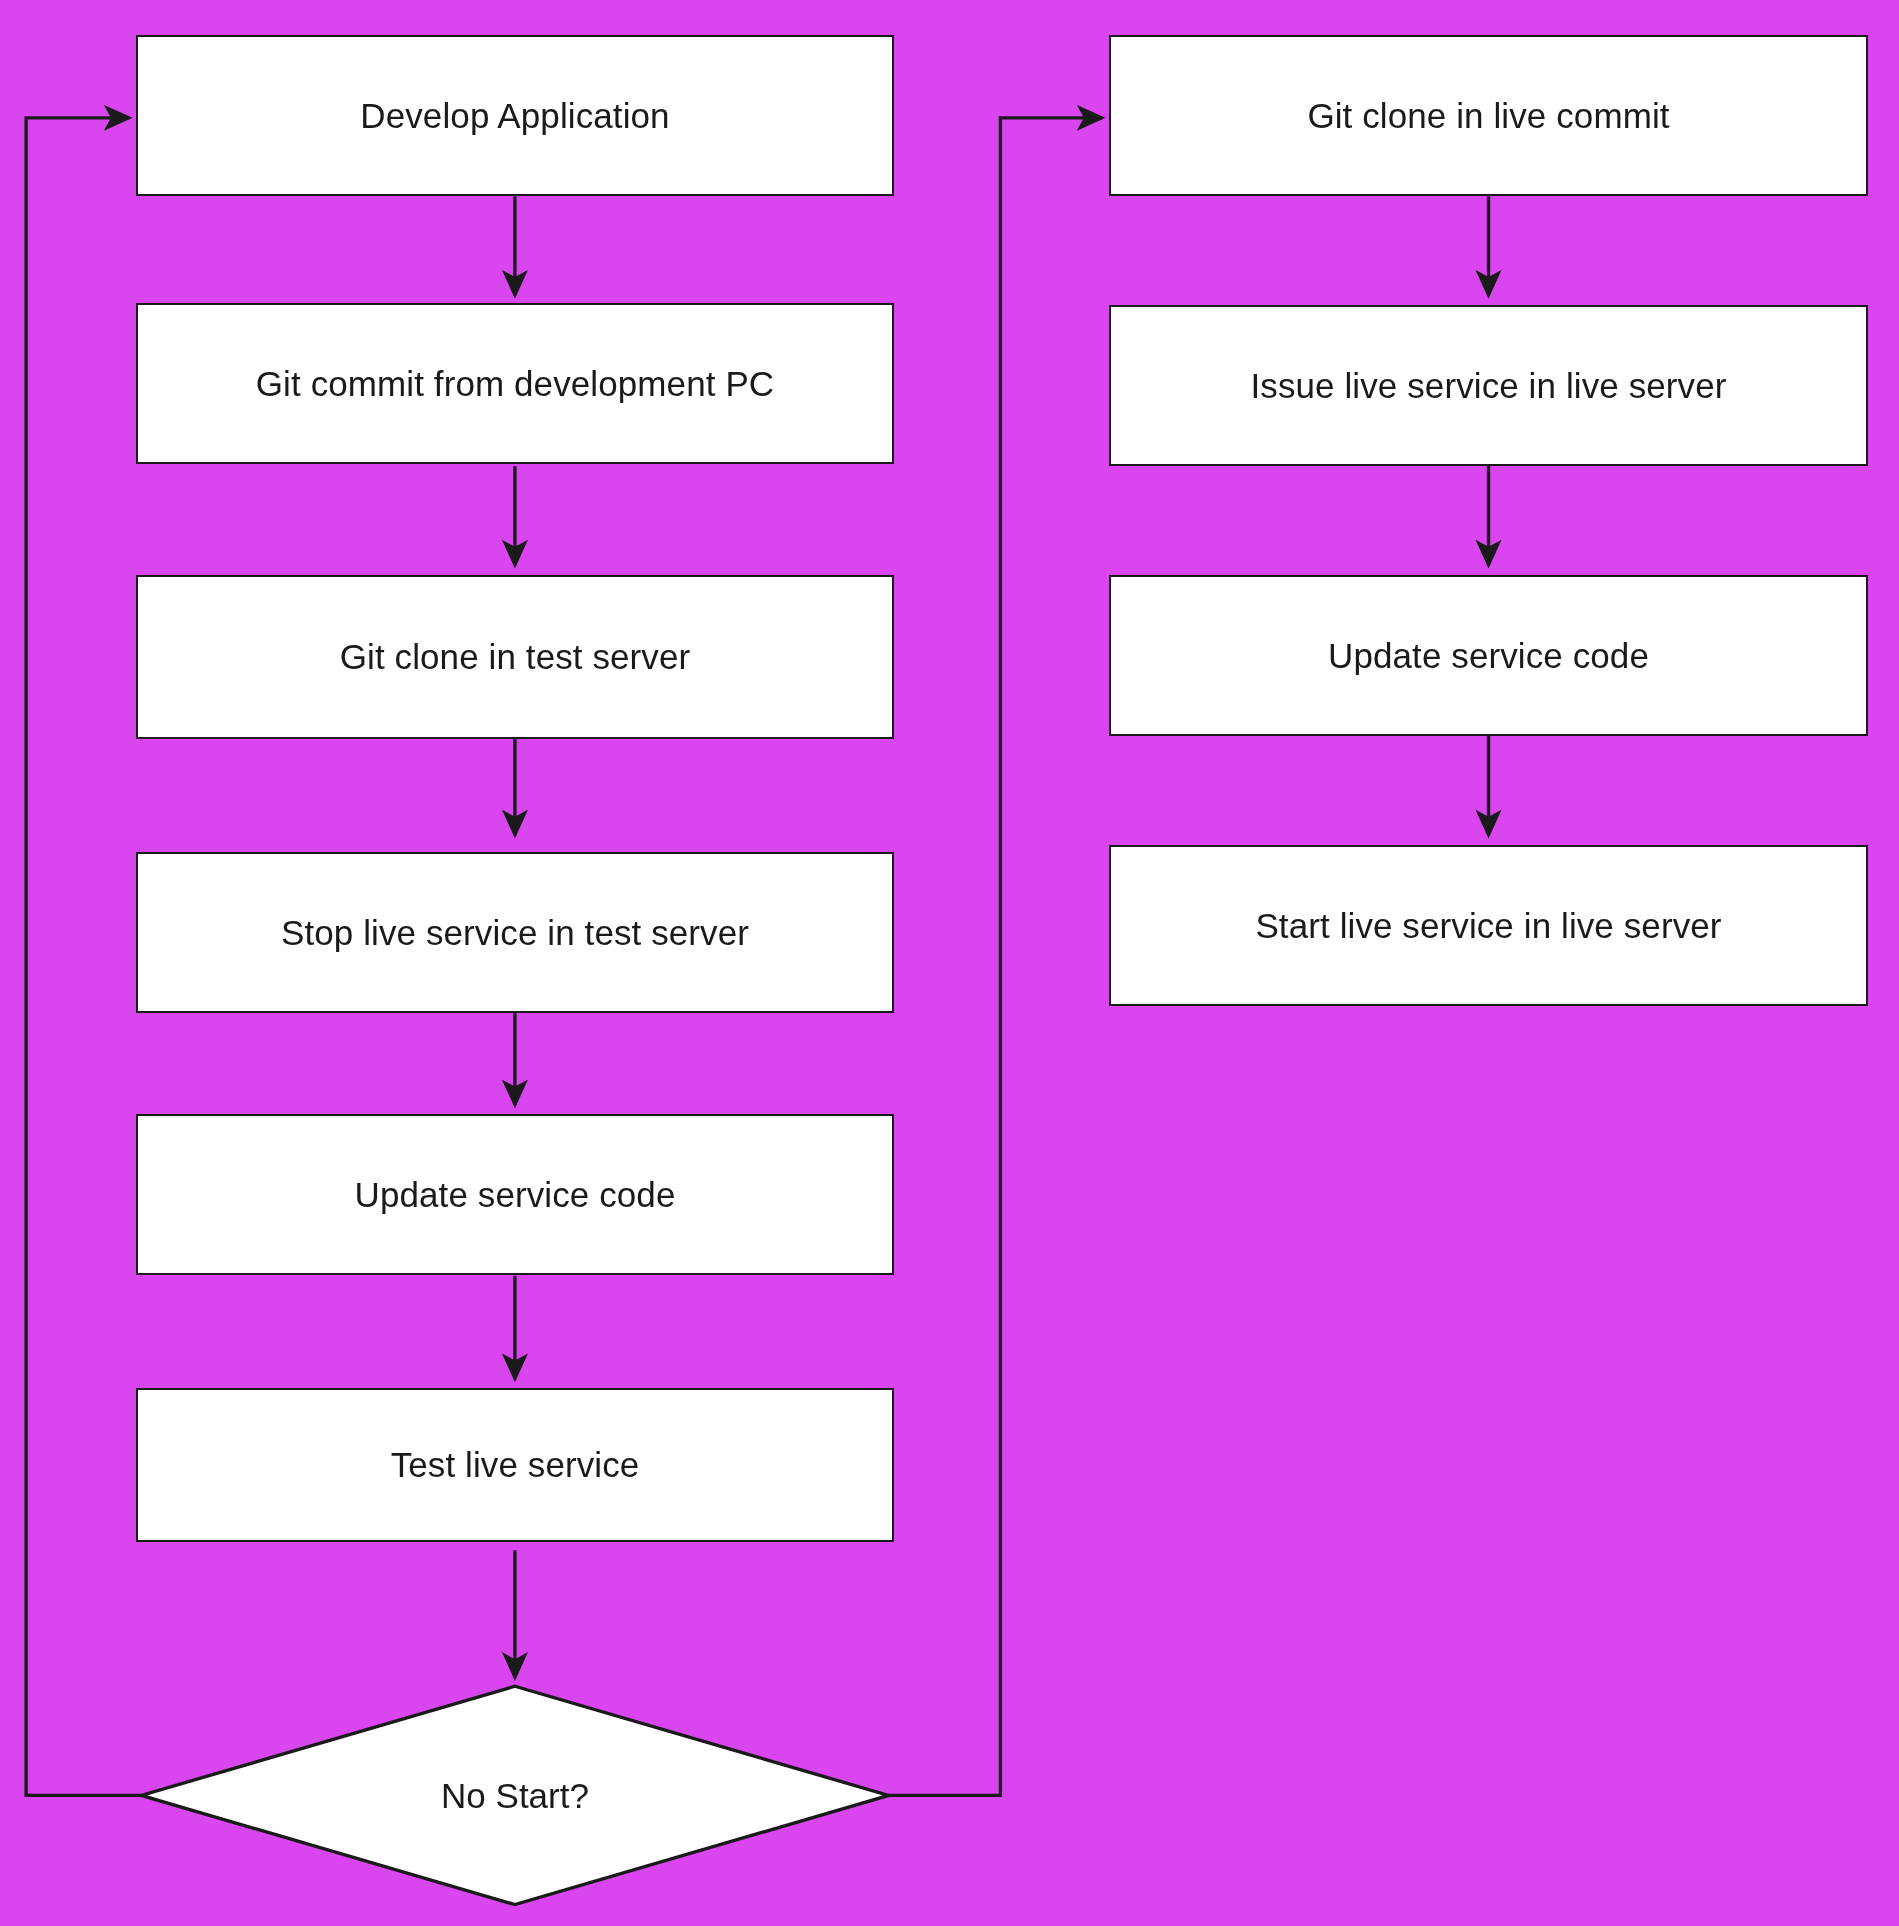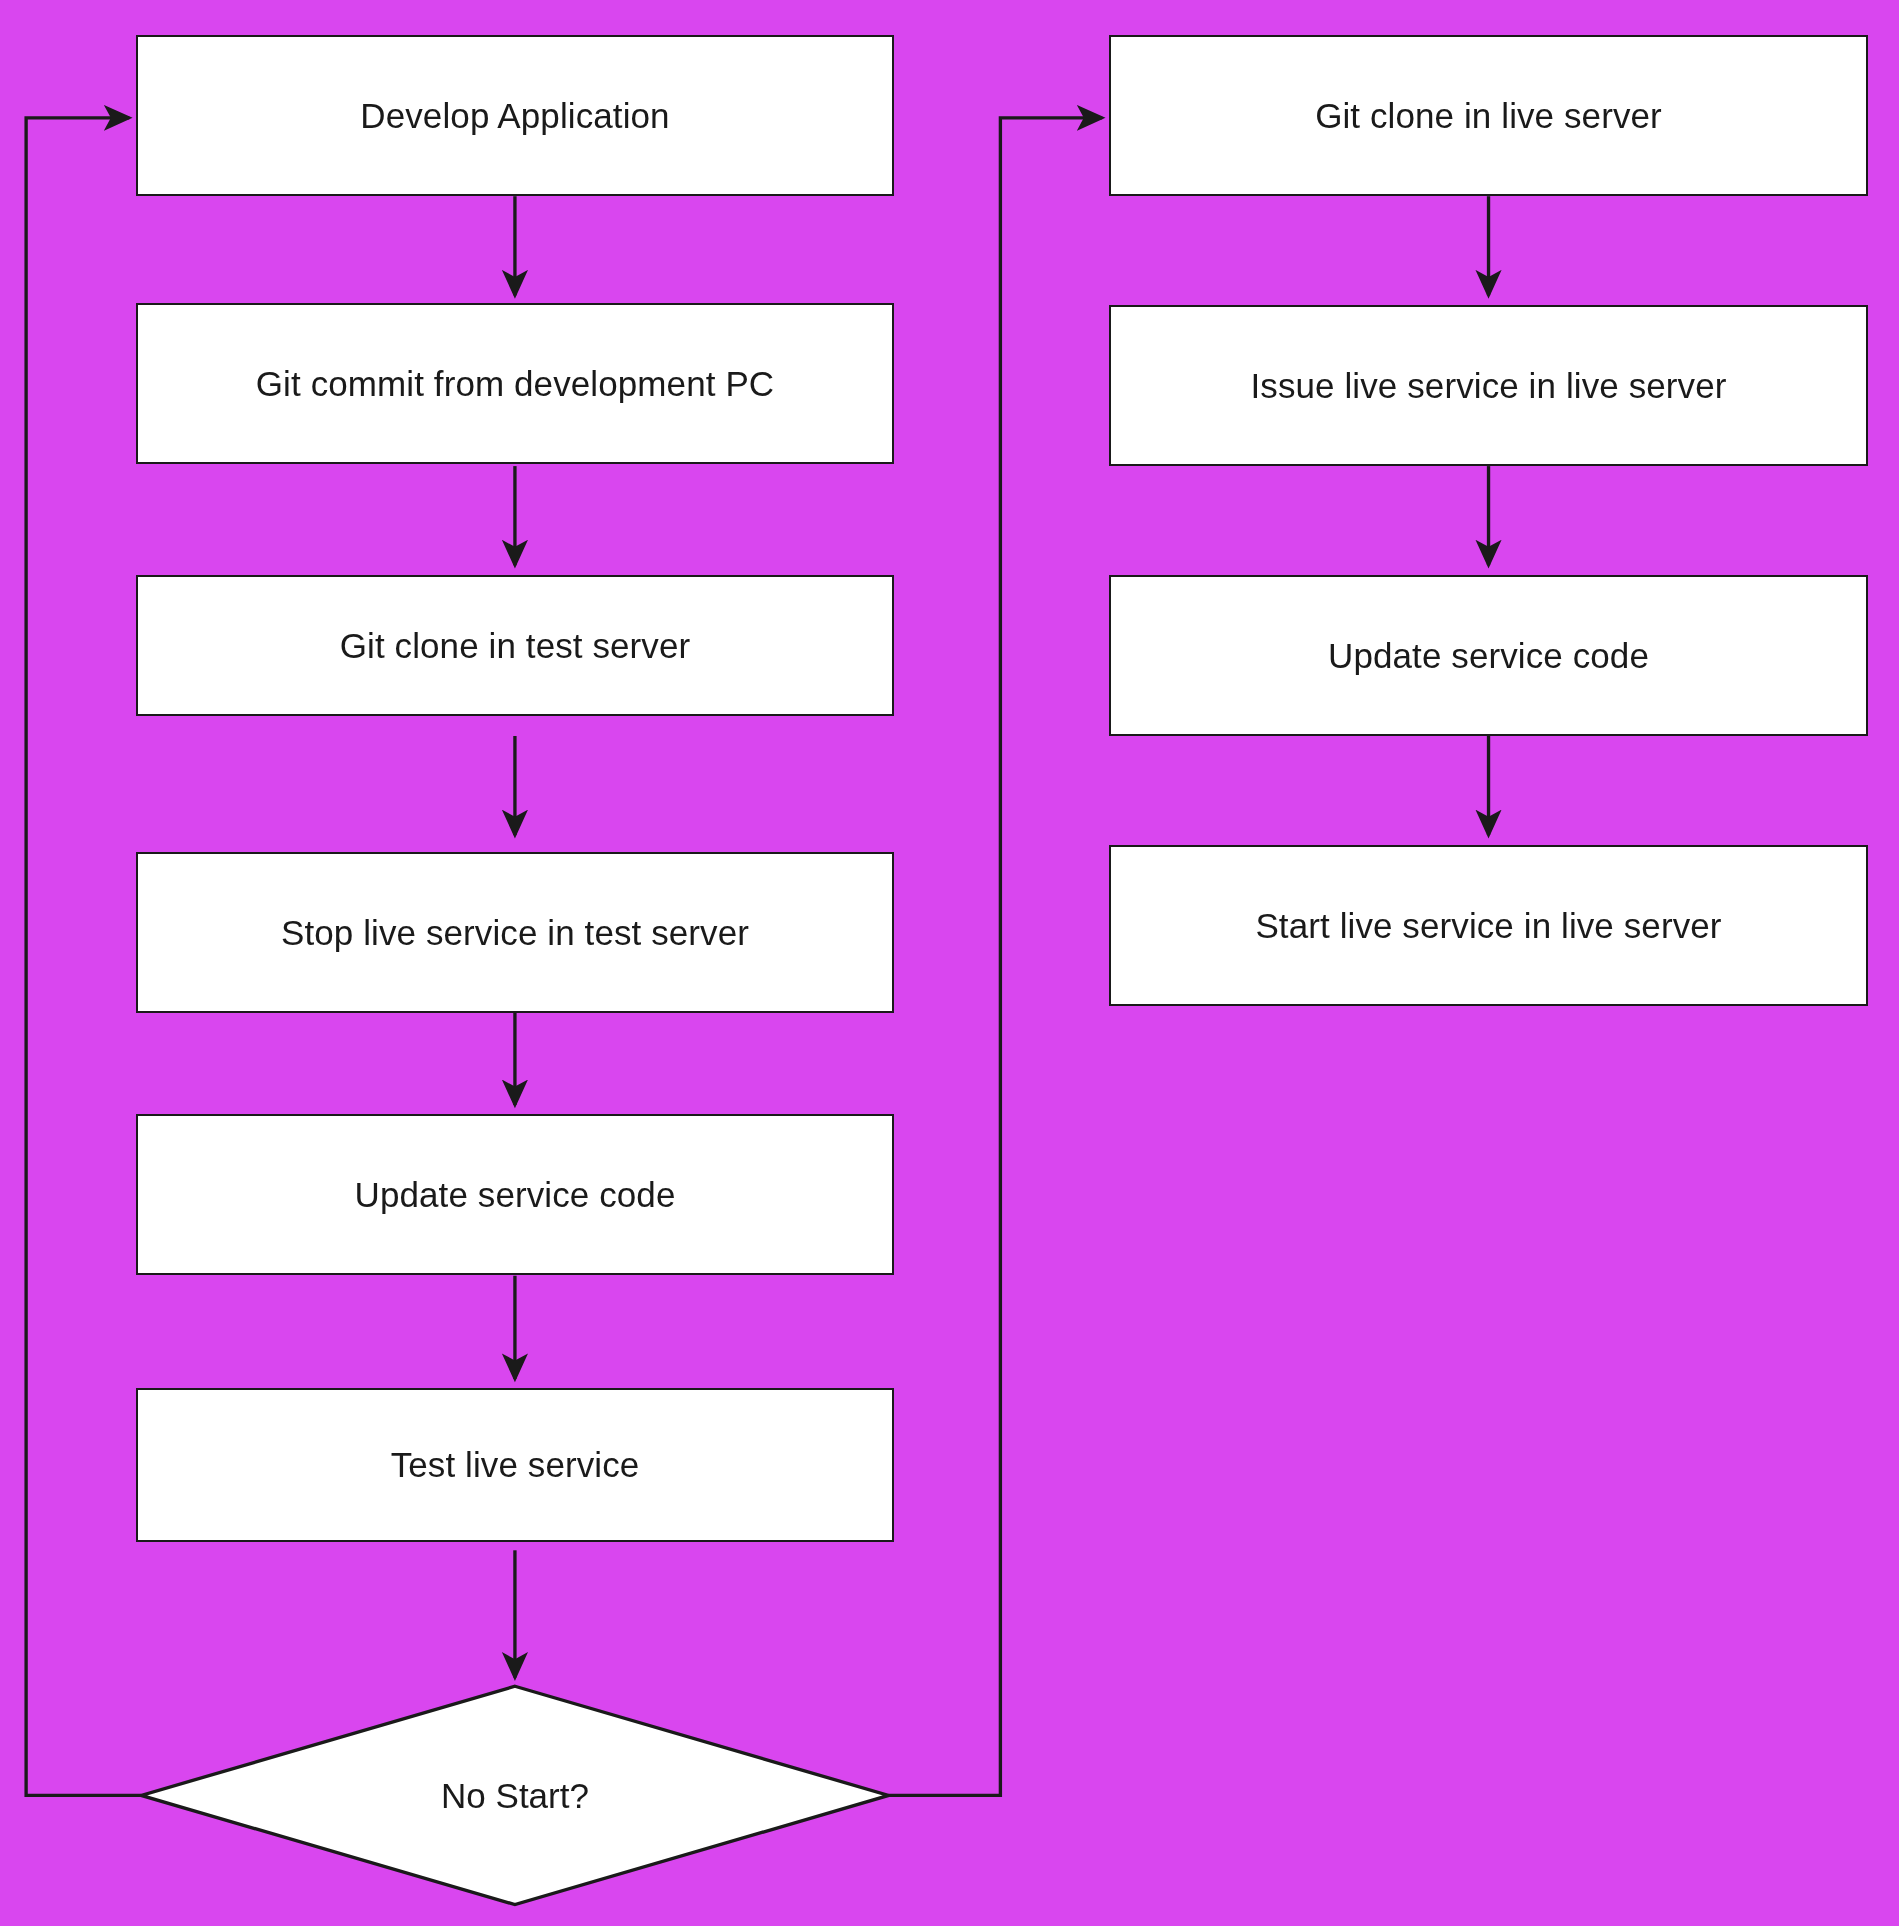--- a/index.html
+++ b/index.html
@@ -87,42 +87,42 @@
   </svg>
 
   <div class="node-box" style="left:136px; top:35px; width:758px; height:161px;">
     <span class="node-label">Develop Application</span>
   </div>
 
   <div class="node-box" style="left:136px; top:295px; width:758px; height:161px;margin-top:8px;">
     <span class="node-label">Git commit from development PC</span>
   </div>
 
-  <div class="node-box" style="left:136px; top:575px; width:758px; height:141px;">
+  <div class="node-box" style="left:136px; top:575px; width:758px; height:164px;">
     <span class="node-label">Git clone in test server</span>
   </div>
 
   <div class="node-box" style="left:136px; top:852px; width:758px; height:161px;">
     <span class="node-label">Stop live service in test server</span>
   </div>
 
   <div class="node-box" style="left:136px; top:1114px; width:758px; height:161px;">
     <span class="node-label">Update service code</span>
   </div>
 
   <div class="node-box" style="left:136px; top:1388px; width:758px; height:154px;">
     <span class="node-label">Test live service</span>
   </div>
 
   <div class="decision-hit" style="left:141px; top:1686px; width:747px; height:218px;">
   </div>
   <div class="decision-label" style="left:515px; top:1796px;">No Start?</div>
 
   <div class="node-box" style="left:1109px; top:35px; width:759px; height:161px;">
-    <span class="node-label">Git clone in live server</span>
+    <span class="node-label">Git clone in live commit</span>
   </div>
 
   <div class="node-box" style="left:1109px; top:305px; width:759px; height:161px;">
     <span class="node-label">Issue live service in live server</span>
   </div>
 
   <div class="node-box" style="left:1109px; top:575px; width:759px; height:161px;">
     <span class="node-label">Update service code</span>
   </div>
 

